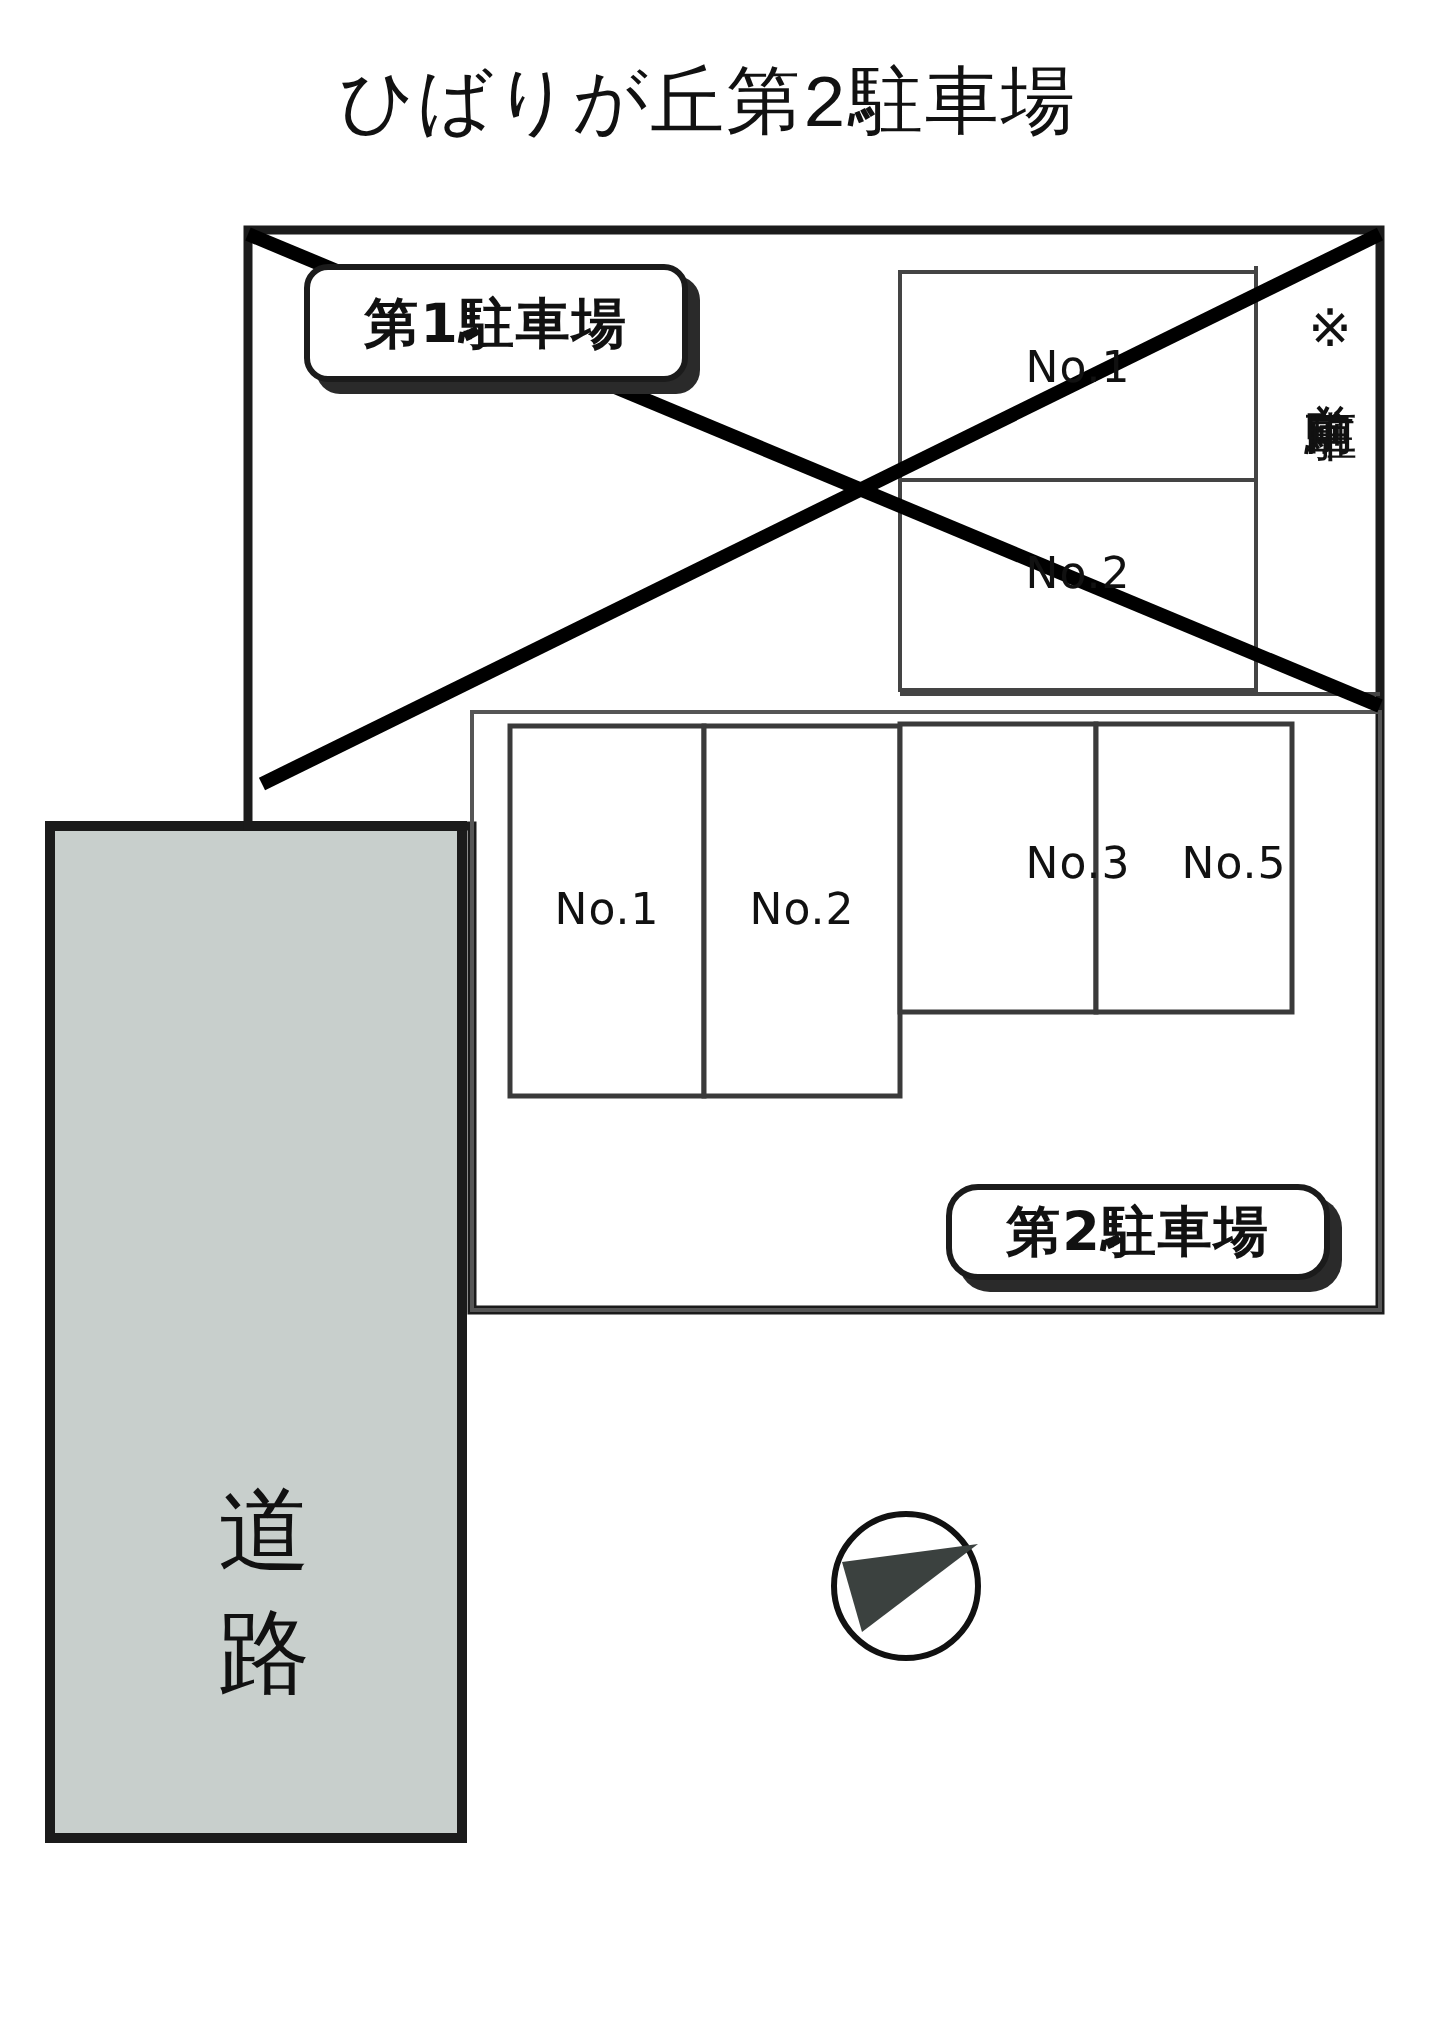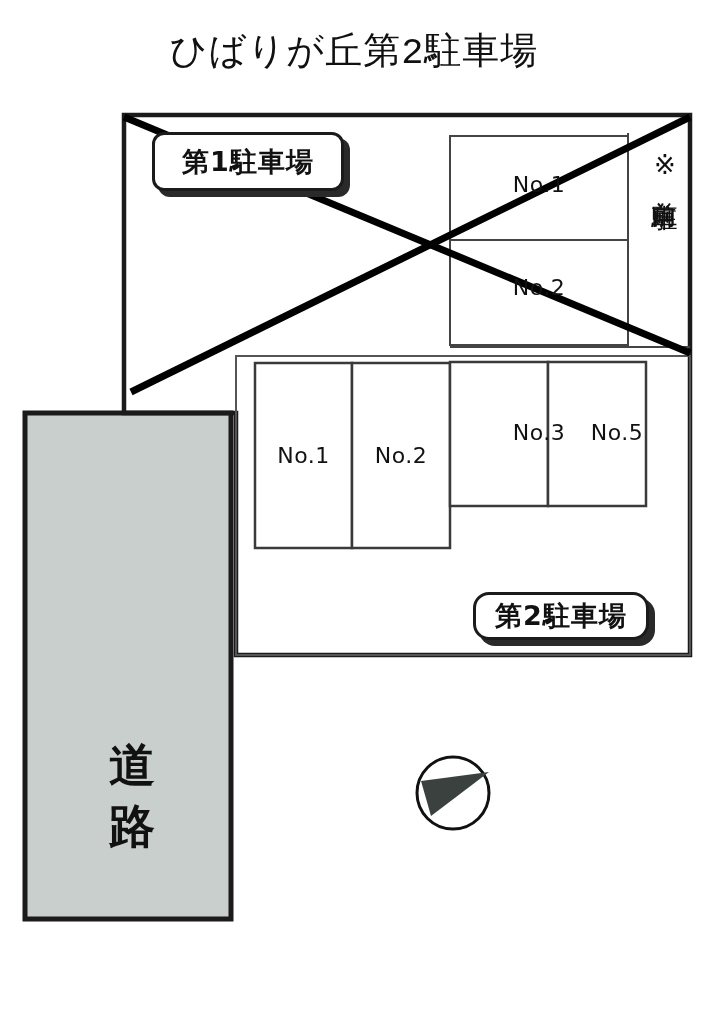--- a/index.html
+++ b/index.html
@@ -59,21 +59,21 @@
   #callout-lot1 {
     left: 152px;
     top: 132px;
     width: 192px;
     height: 59px;
     border-radius: 12px;
   }
   #callout-lot2 {
     left: 473px;
     top: 592px;
-    width: 176px;
+    width: 192px;
     height: 48px;
   }
 
   
   .stall-label {
     position: absolute;
     font-size: 22px;
     font-weight: 500;
     letter-spacing: 0.5px;
     color: #111111;
@@ -96,21 +96,21 @@
     white-space: nowrap;
   }
 
   
   #road-label {
     position: absolute;
     left: 88px;
     top: 735px;
     width: 88px;
     font-size: 46px;
-    font-weight: 700;
+    font-weight: 400;
     line-height: 1.32;
     text-align: center;
     color: #111111;
   }
 </style>
 </head>
 <body>
 
 <div id="page-title">ひばりが丘第2駐車場</div>
 

